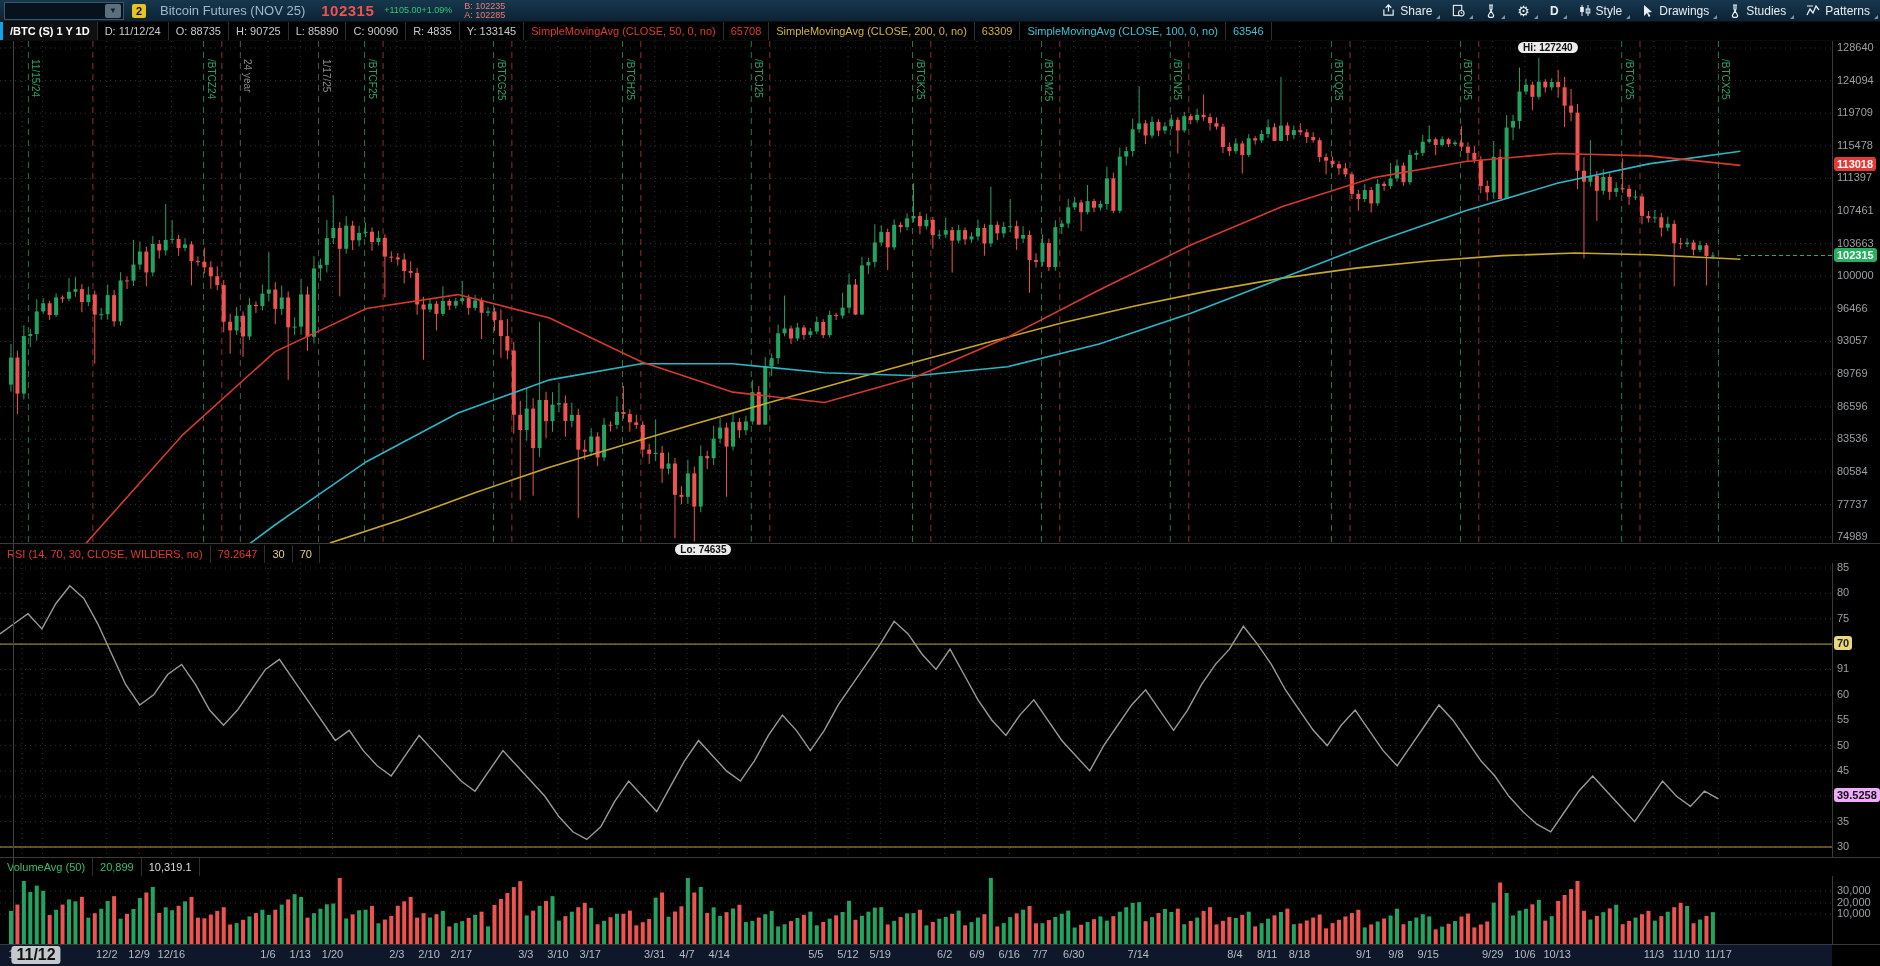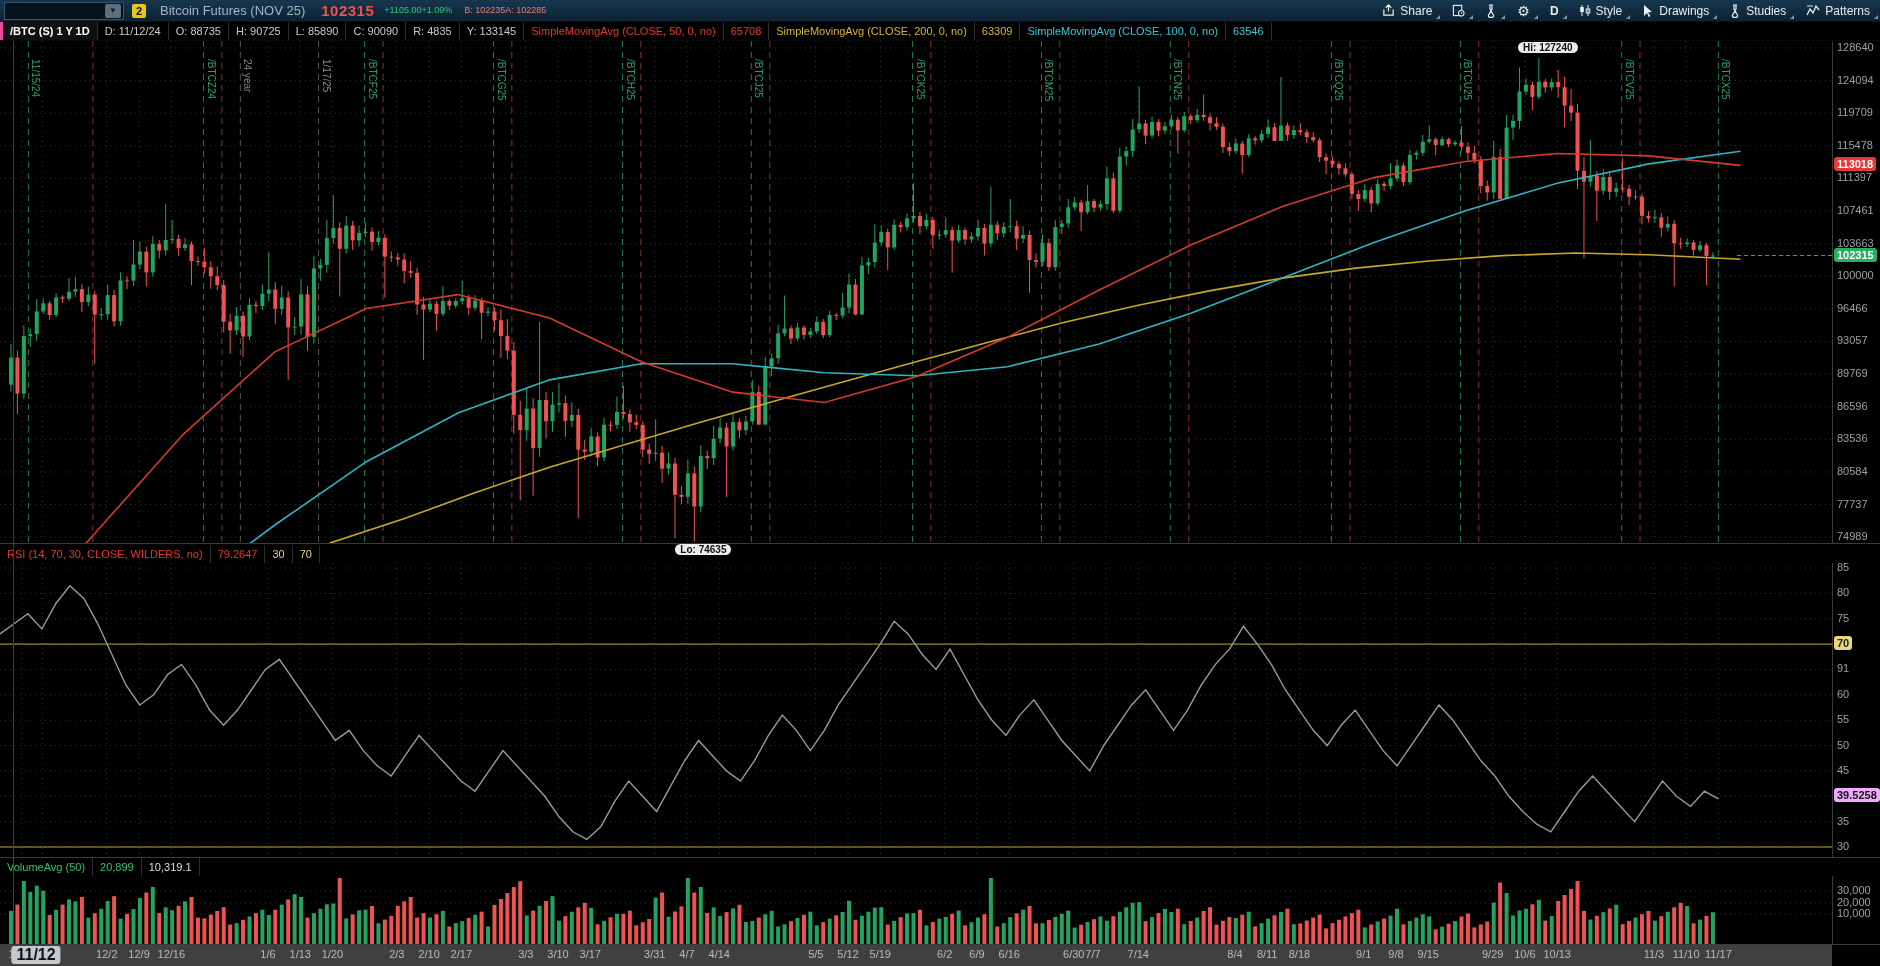--- a/index.html
+++ b/index.html
@@ -13,50 +13,50 @@
   .symbox{display:flex;align-items:center;margin-left:4px;height:18px;background:#06121c;
     border:1px solid #3c5568;width:120px;position:relative;}
   .symbox .sym{color:#fff;font-weight:bold;padding-left:6px;font-size:12px;flex:1;margin-top:36px;}
   .symbox .dd{width:16px;height:14px;background:#5b6f7d;margin-right:2px;border-radius:2px;
     display:flex;align-items:center;justify-content:center;color:#0d2233;font-size:8px;}
   .numbadge{background:#e8c51c;color:#111;font-weight:bold;font-size:11px;width:14px;height:14px;
     display:flex;align-items:center;justify-content:center;border-radius:2px;margin-left:8px;}
   .desc{color:#9fb9c9;margin-left:14px;font-size:13px;}
   .lastpx{color:#f0524d;font-weight:bold;font-size:15px;margin-left:16px;letter-spacing:.5px;}
   .chgcol{display:flex;line-height:9px;margin-left:10px;font-size:9px;color:#2ecb71;}
-  .bacol{display:flex;flex-direction:row;line-height:9px;margin-left:12px;font-size:9px;color:#ef7b74;}
+  .bacol{display:flex;flex-direction:column;line-height:9px;margin-left:12px;font-size:9px;color:#ef7b74;}
   .tb-right{margin-left:auto;display:flex;align-items:center;height:100%;}
   .tb-btn{display:flex;align-items:center;gap:5px;padding:0 10px;height:100%;position:relative;
     color:#e8eef2;font-size:12px;cursor:default;}
   .tb-btn:after{content:"";position:absolute;right:2px;bottom:2px;border-left:4px solid transparent;
     border-bottom:4px solid #7d95a5;}
   .tb-btn svg{display:block;}
   
   .statusrow{position:absolute;left:0;top:22px;width:1880px;height:19px;background:#000;
     display:flex;align-items:stretch;font-size:11px;color:#c9c9c9;border-bottom:1px solid #0a0a0a;}
   .chip{display:flex;align-items:center;padding:0 7px;border-right:1px solid #2e2e2e;white-space:nowrap;}
-  .chip.title{color:#fff;font-weight:bold;border-left:3px solid #ec4899;background:#101010;}
+  .chip.title{color:#fff;font-weight:bold;border-left:3px solid #0ea5e9;background:#101010;}
   .red{color:#e0392d;} .yel{color:#d3b33c;} .cyn{color:#39c4d8;}
   
   .tooltipbox{position:absolute;left:2px;top:45px;background:#f4f4f4;color:#111;font-size:11px;
     font-weight:bold;padding:2px 6px;border:1px solid #888;z-index:40;white-space:nowrap;}
   .tooltipbox span{margin-right:10px;}
   
   .plot{position:absolute;left:0;background:#000;}
   .axiscol{position:absolute;left:1832px;width:48px;background:#000;border-left:1px solid #3a3a3a;
     font-size:11px;color:#9aa0a4;}
   .axislabel{position:absolute;left:4px;white-space:nowrap;}
   .axbadge{position:absolute;left:1px;padding:1px 3px;border-radius:3px;font-size:11px;font-weight:bold;z-index:5;}
   .hsep{position:absolute;left:0;width:1880px;height:1px;background:#3a3a3a;}
   .panelheader{position:absolute;left:0;width:1832px;background:#000;display:flex;align-items:stretch;
     font-size:11px;}
   .crosshair{position:absolute;width:1px;background:#3e4346;z-index:3;}
   .pricebadge-hi{position:absolute;background:#ececec;color:#111;font-size:10px;font-weight:bold;
     padding:0 5px;border-radius:6px;z-index:6;}
-  .datebar{position:absolute;left:0;top:945px;width:1832px;height:21px;background:#404040;font-size:11px;color:#b6bcc0;}
+  .datebar{position:absolute;left:0;top:945px;width:1832px;height:21px;background:#0f172a;font-size:11px;color:#b6bcc0;}
   .datelabel{position:absolute;top:3px;transform:translateX(-50%);}
   .cursorbadge{position:absolute;top:1px;transform:translateX(-50%);background:#c3c9cd;color:#111;
     padding:0 5px;border-radius:3px;font-weight:bold;z-index:6;}
 </style>
 </head>
 <body>
 
 <div id="app">
 
   <div class="toolbar">
@@ -1183,21 +1183,21 @@
       <div class="datelabel" style="left: 654.757px;">3/31</div>
       <div class="datelabel" style="left: 687px;">4/7</div>
       <div class="datelabel" style="left: 719.243px; text-align: center;">4/14</div>
       <div class="datelabel" style="left: 815.79px;">5/5</div>
       <div class="datelabel" style="left: 848.033px;">5/12</div>
       <div class="datelabel" style="left: 880.276px;">5/19</div>
       <div class="datelabel" style="left: 944.762px;">6/2</div>
       <div class="datelabel" style="left: 977.006px;">6/9</div>
       <div class="datelabel" style="left: 1009.25px;">6/16</div>
       <div class="datelabel" style="left: 1073.74px;">6/30</div>
-      <div class="datelabel" style="left: 1093px;">7/7</div>
+      <div class="datelabel" style="left: 1040px;">7/7</div>
       <div class="datelabel" style="left: 1138.22px;">7/14</div>
       <div class="datelabel" style="left: 1234.95px;">8/4</div>
       <div class="datelabel" style="left: 1267.19px;">8/11</div>
       <div class="datelabel" style="left: 1299.44px;">8/18</div>
       <div class="datelabel" style="left: 1363.74px;">9/1</div>
       <div class="datelabel" style="left: 1395.98px;">9/8</div>
       <div class="datelabel" style="left: 1428.23px;">9/15</div>
       <div class="datelabel" style="left: 1492.71px;">9/29</div>
       <div class="datelabel" style="left: 1524.96px;">10/6</div>
       <div class="datelabel" style="left: 1557.2px;">10/13</div>

